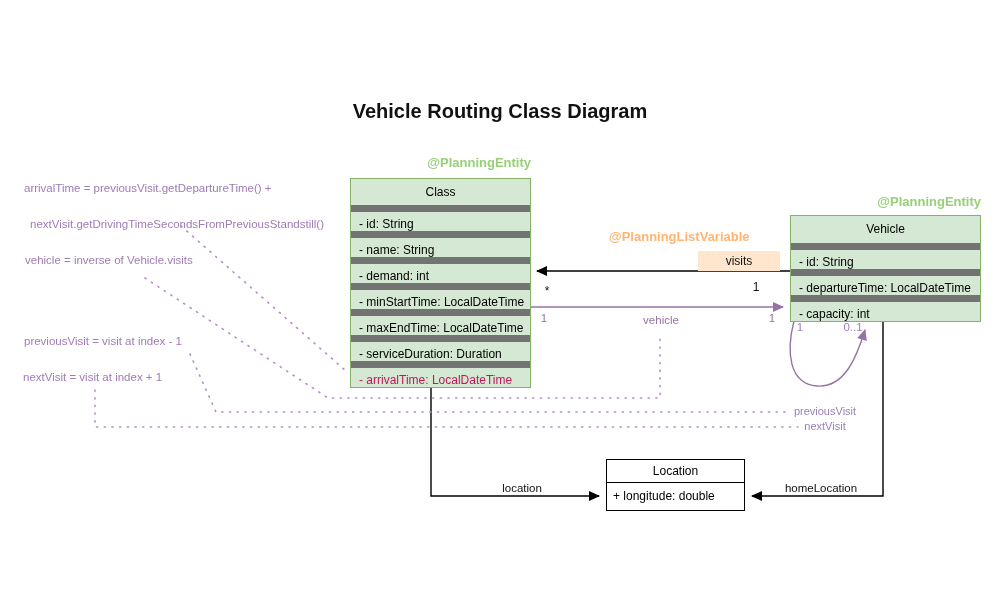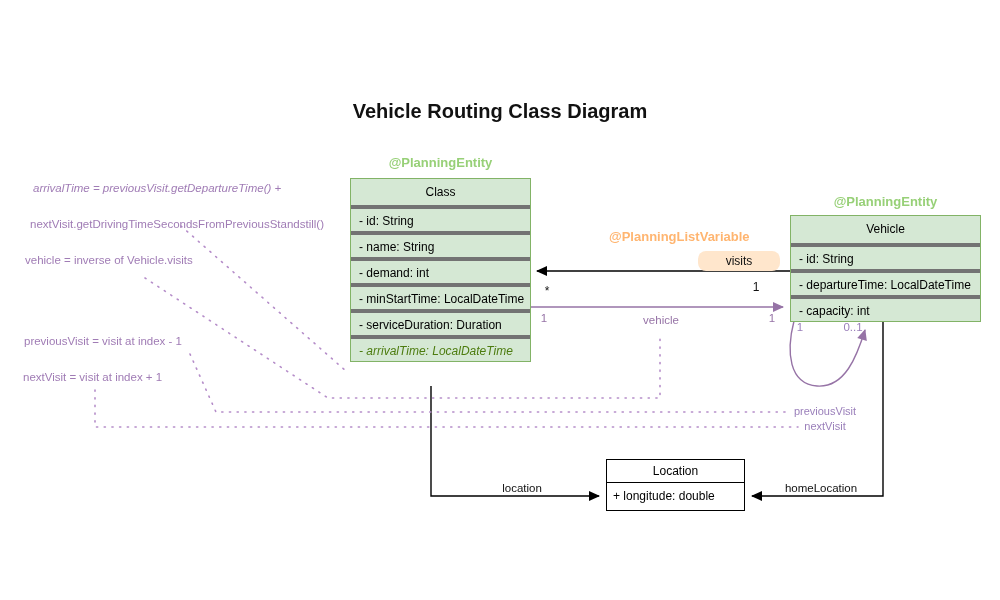--- a/index.html
+++ b/index.html
@@ -5,39 +5,39 @@
   html,body{margin:0;padding:0;background:#ffffff;}
   .canvas{
     position:relative;width:1000px;height:600px;background:#ffffff;overflow:hidden;
     font-family:"Liberation Sans","DejaVu Sans",sans-serif;color:#000;
   }
   .abs{position:absolute;white-space:nowrap;}
   .ctr{transform:translateX(-50%);}
   .title{top:100px;left:0;right:0;text-align:center;font-size:20px;font-weight:bold;color:#111;}
   .shadow-heading{top:153px;left:60px;width:240px;text-align:center;font-size:15px;font-weight:bold;color:#9673a6;}
   .sv-line{font-size:11.5px;color:#a07cb5;}
-  .entity-label{font-size:13px;font-weight:bold;color:#97d077;text-align:center;}
+  .entity-label{font-size:13px;font-weight:bold;color:#97d077;text-align:right;}
   .listvar-label{top:229px;left:609px;width:180px;text-align:left;font-size:13px;font-weight:bold;color:#ffb570;}
   .uml{position:absolute;box-sizing:border-box;font-size:12px;}
   .uml .hdr{text-align:center;box-sizing:border-box;}
   .uml .row{box-sizing:border-box;padding-left:8px;}
   .green-box{background:#d5e8d4;border:1px solid #82b366;}
-  .green-box .row{border-top:4px solid #737373;}
+  .green-box .row{border-top:7px solid #737373;}
   .visit-box{left:350px;top:178px;width:181px;}
   .visit-box .hdr{height:26px;line-height:26px;}
   .visit-box .row{height:26px;line-height:25px;}
   .vehicle-box{left:790px;top:215px;width:191px;}
   .vehicle-box .hdr{height:27px;line-height:27px;}
   .vehicle-box .row{height:26px;line-height:25px;}
-  .shadow-field{color:#4d7c0f;font-style:italic;}
+  .shadow-field{color:#be185d;}
   .location-box{left:606px;top:459px;width:139px;background:#ffffff;border:1px solid #000;}
   .location-box .hdr{height:22px;line-height:22px;}
   .location-box .row{height:28px;line-height:27px;border-top:1px solid #000;padding-left:6px;}
   .visits-chip{left:698px;top:251px;width:82px;height:20px;line-height:20px;background:#ffe6cc;
-    border-radius:8px;text-align:center;font-size:12px;color:#111;}
+    border-radius:0;text-align:center;font-size:12px;color:#111;}
   .mult{font-size:12px;color:#111;}
   .pmult{font-size:11.5px;color:#9673a6;}
   .lmult{font-size:11.5px;color:#9a7fba;}
   .rel-label{font-size:11.5px;color:#111;}
   .prel-label{font-size:11.5px;color:#9673a6;}
   .shadow-rel{font-size:11px;color:#9a7fba;}
   svg.overlay{position:absolute;left:0;top:0;pointer-events:none;}
 </style>
 </head>
 <body>
@@ -61,33 +61,34 @@
     <path d="M883,320 V496 H752" stroke="#000" stroke-width="1.4" fill="none" marker-end="url(#mBlack)"></path>
 
     <path d="M181,226 L346,371" stroke="#b58dc9" stroke-width="1.6" fill="none" stroke-dasharray="1.2 6.5" stroke-linecap="round"></path>
     <path d="M145,278 L328,398 H660 V336" stroke="#b58dc9" stroke-width="1.6" fill="none" stroke-dasharray="1.2 6.5" stroke-linecap="round"></path>
     <path d="M190,354 L216,412 H790" stroke="#b58dc9" stroke-width="1.6" fill="none" stroke-dasharray="1.2 6.5" stroke-linecap="round"></path>
     <path d="M95,390 V427 H798" stroke="#b58dc9" stroke-width="1.6" fill="none" stroke-dasharray="1.2 6.5" stroke-linecap="round"></path>
   </svg>
 
   <div class="abs title">Vehicle Routing Class Diagram</div>
 
-  <div class="abs sv-line" style="left:33px;top:182px;font-style:italic;">arrivalTime = previousVisit.getDepartureTime() +</div>
+  <div class="abs sv-line" style="left:24px;top:182px;">arrivalTime = previousVisit.getDepartureTime() +</div>
   <div class="abs sv-line" style="left:30px;top:218px;">nextVisit.getDrivingTimeSecondsFromPreviousStandstill()</div>
   <div class="abs sv-line" style="left:25px;top:254px;">vehicle = inverse of Vehicle.visits</div>
   <div class="abs sv-line" style="left:24px;top:335px;">previousVisit = visit at index - 1</div>
   <div class="abs sv-line" style="left:23px;top:371px;">nextVisit = visit at index + 1</div>
 
   <div class="abs entity-label" style="left:350px;top:155px;width:181px;">@PlanningEntity</div>
   <div class="uml green-box visit-box">
     <div class="hdr">Class</div>
     <div class="row">- id: String</div>
     <div class="row">- name: String</div>
     <div class="row">- demand: int</div>
     <div class="row">- minStartTime: LocalDateTime</div>
+    <div class="row">- maxEndTime: LocalDateTime</div>
     <div class="row">- serviceDuration: Duration</div>
     <div class="row shadow-field">- arrivalTime: LocalDateTime</div>
   </div>
 
   <div class="abs entity-label" style="left:790px;top:194px;width:191px;">@PlanningEntity</div>
   <div class="uml green-box vehicle-box">
     <div class="hdr">Vehicle</div>
     <div class="row">- id: String</div>
     <div class="row">- departureTime: LocalDateTime</div>
     <div class="row">- capacity: int</div>

